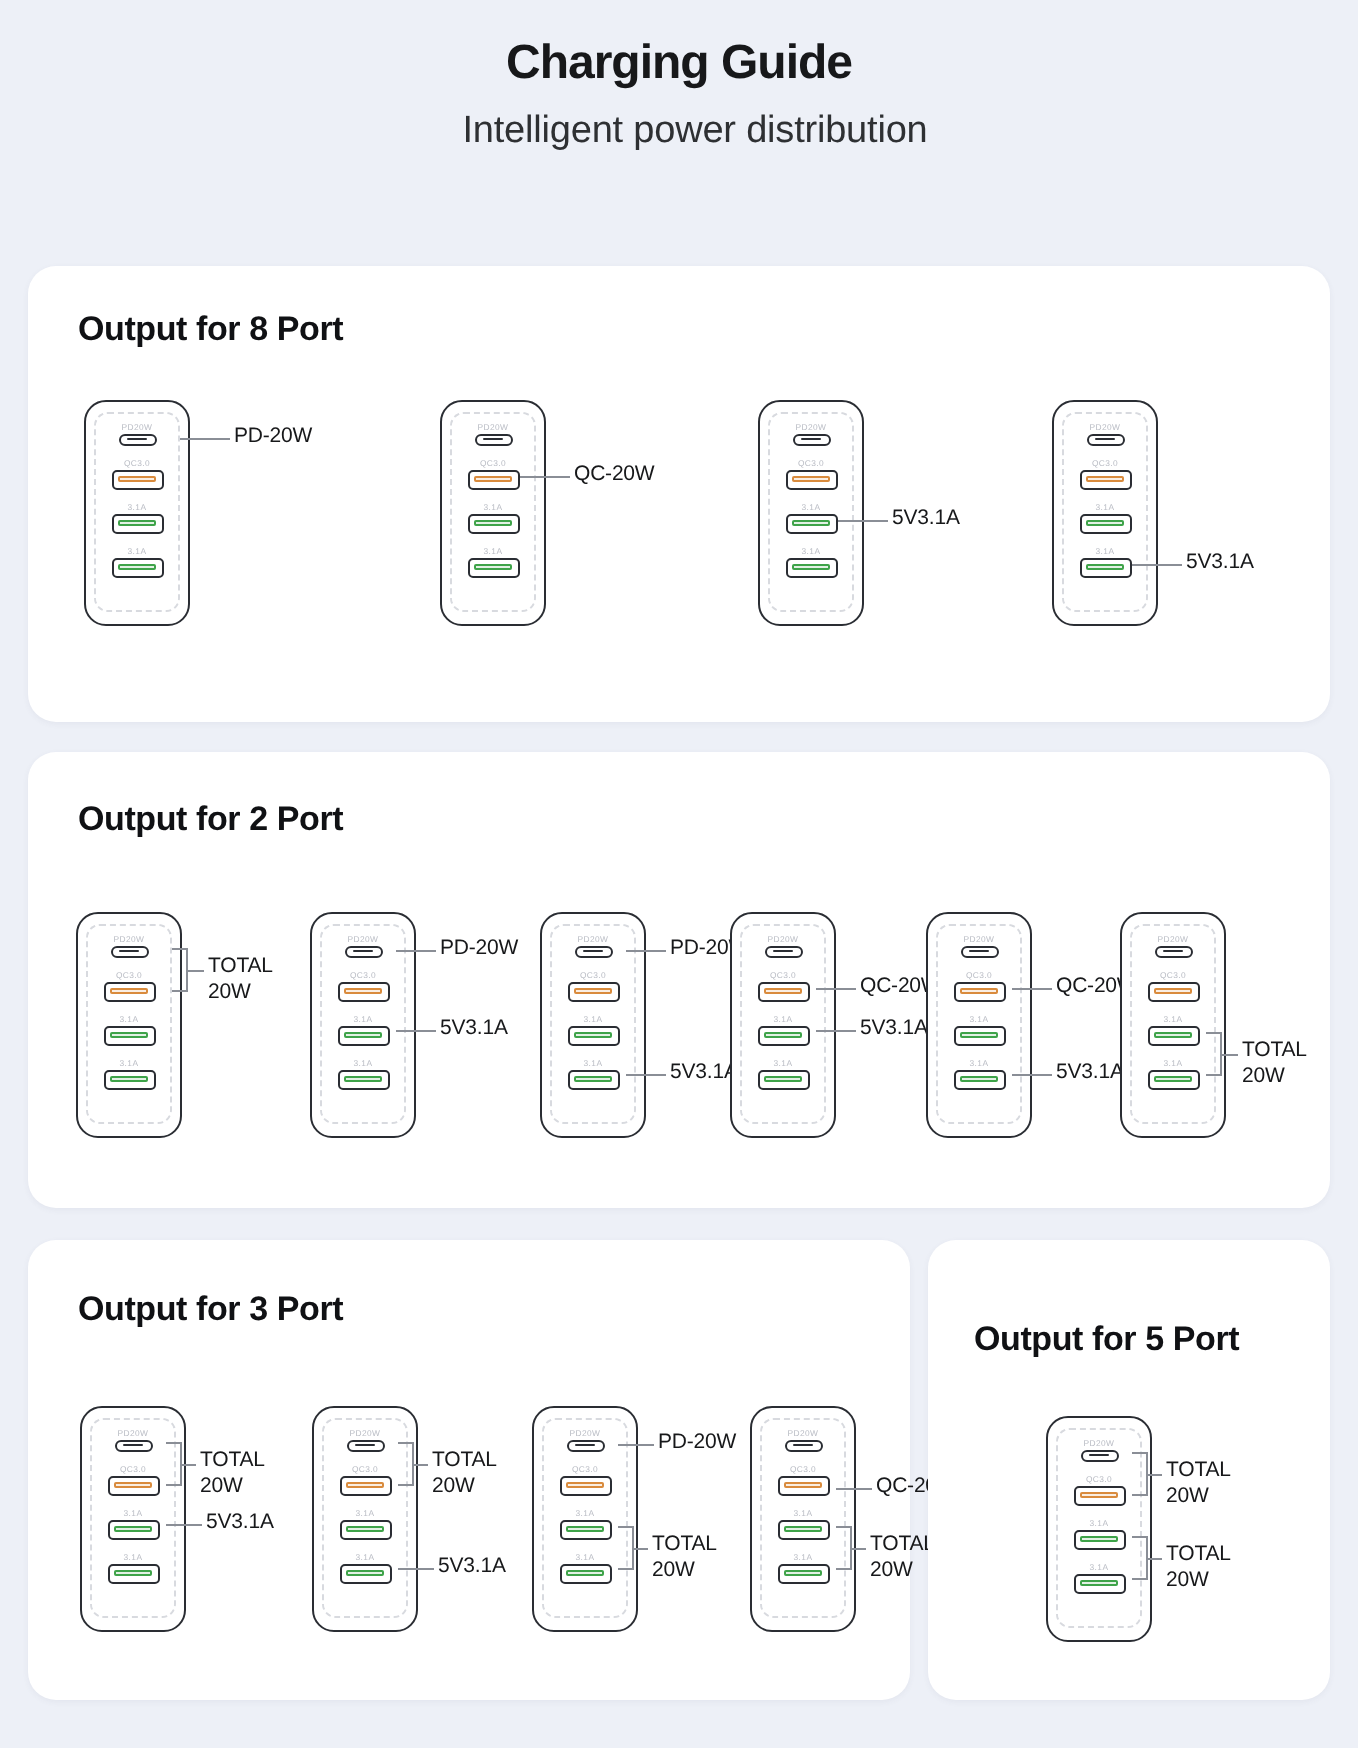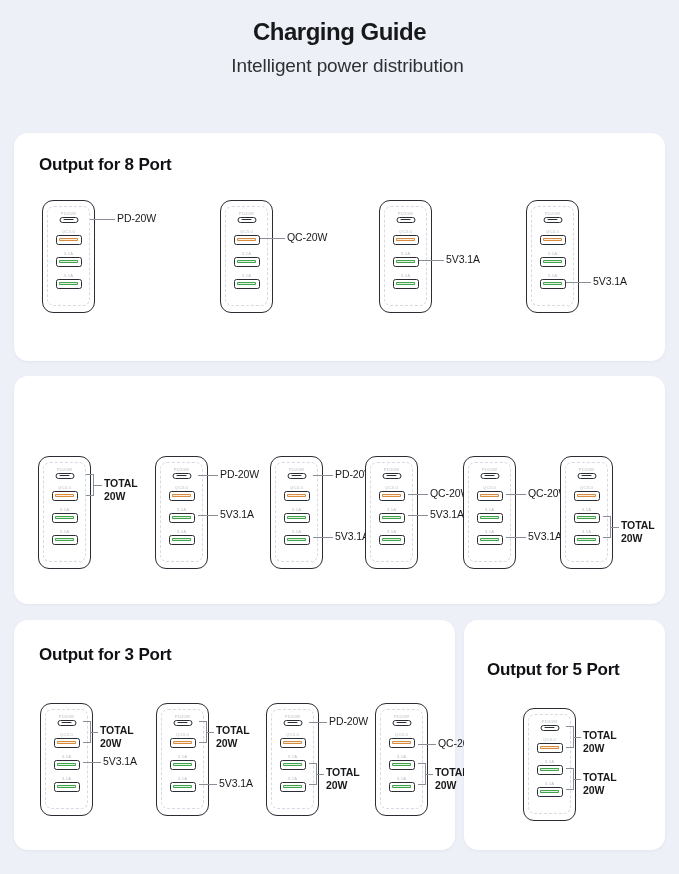--- a/index.html
+++ b/index.html
@@ -98,21 +98,21 @@
   .slot-a3-lab { top: 72px; }
   .slot-a3     { top: 77.5px; }
 
   
   .callout {
     position: absolute;
     font-size: 10.5px; color: #17181a; font-weight: 400;
     white-space: nowrap; line-height: 1.22;
     letter-spacing: -0.1px;
   }
-  .callout.two { line-height: 1.25; font-weight: bold; }
+  .callout.two { line-height: 1.25; }
   .leader {
     position: absolute; height: 1px; background: #8a8e96;
   }
   .bracket {
     position: absolute;
     border: 1px solid #8a8e96; border-left: none;
     background: transparent;
   }
   .bracket-stem {
     position: absolute; height: 1px; background: #8a8e96;
@@ -206,20 +206,21 @@
       <div class="plabel slot-a3-lab">3.1A</div>
       <div class="usba slot-a3">
           <div class="blade green"></div>
         </div>
     </div>
     <div class="leader" style="left:552px; top:149px; width:25px;"></div>
     <div class="callout" style="left:579px; top:142px;">5V3.1A</div>
   </div>
 
   <div class="card card-2">
+    <div class="section-title">Output for 2 Port</div>
 
     <div class="device" style="left:24px; top:80px;">
       <div class="inner"></div>
       <div class="plabel slot-c-lab">PD20W</div>
       <div class="usbc slot-c"></div>
       <div class="plabel slot-a1-lab">QC3.0</div>
       <div class="usba slot-a1">
           <div class="blade orange"></div>
         </div>
       <div class="plabel slot-a2-lab">3.1A</div>

